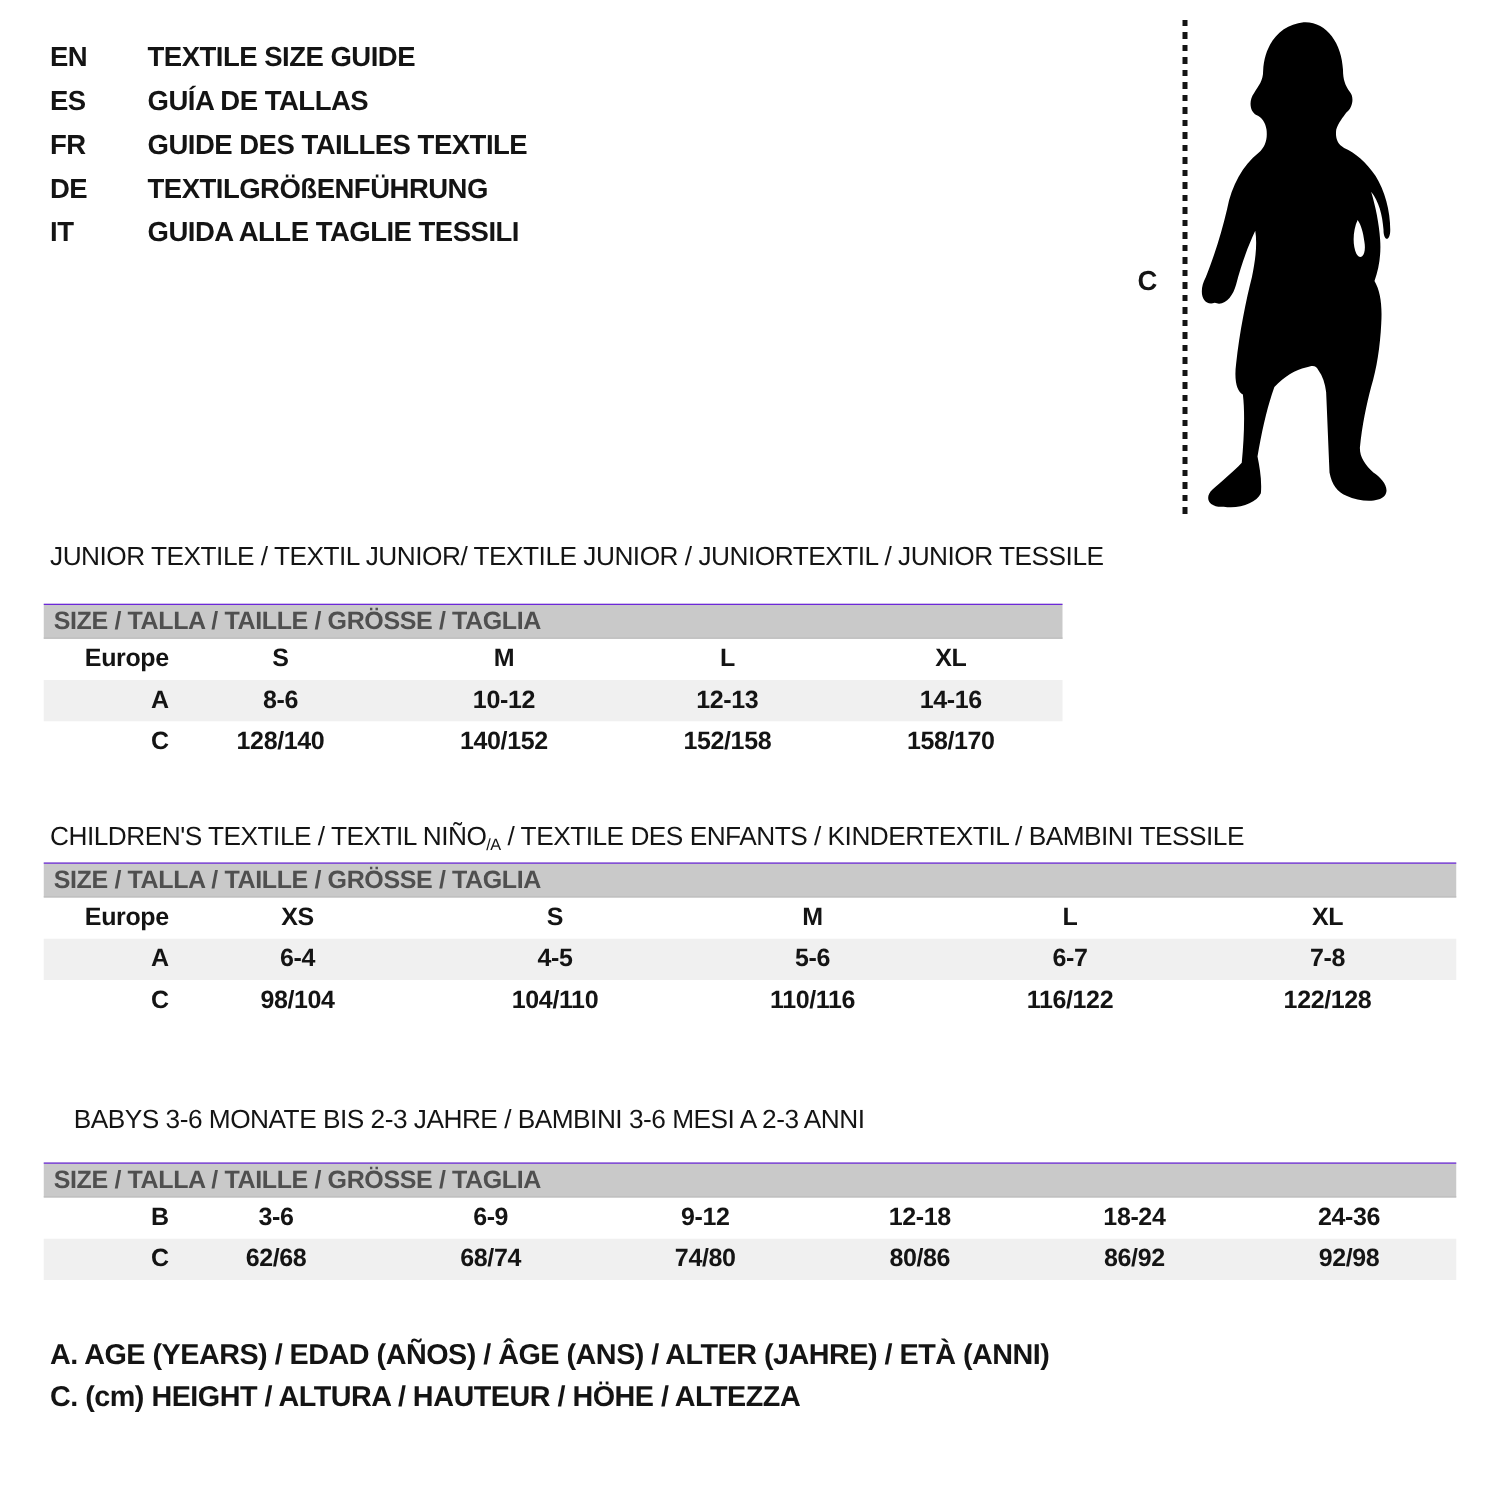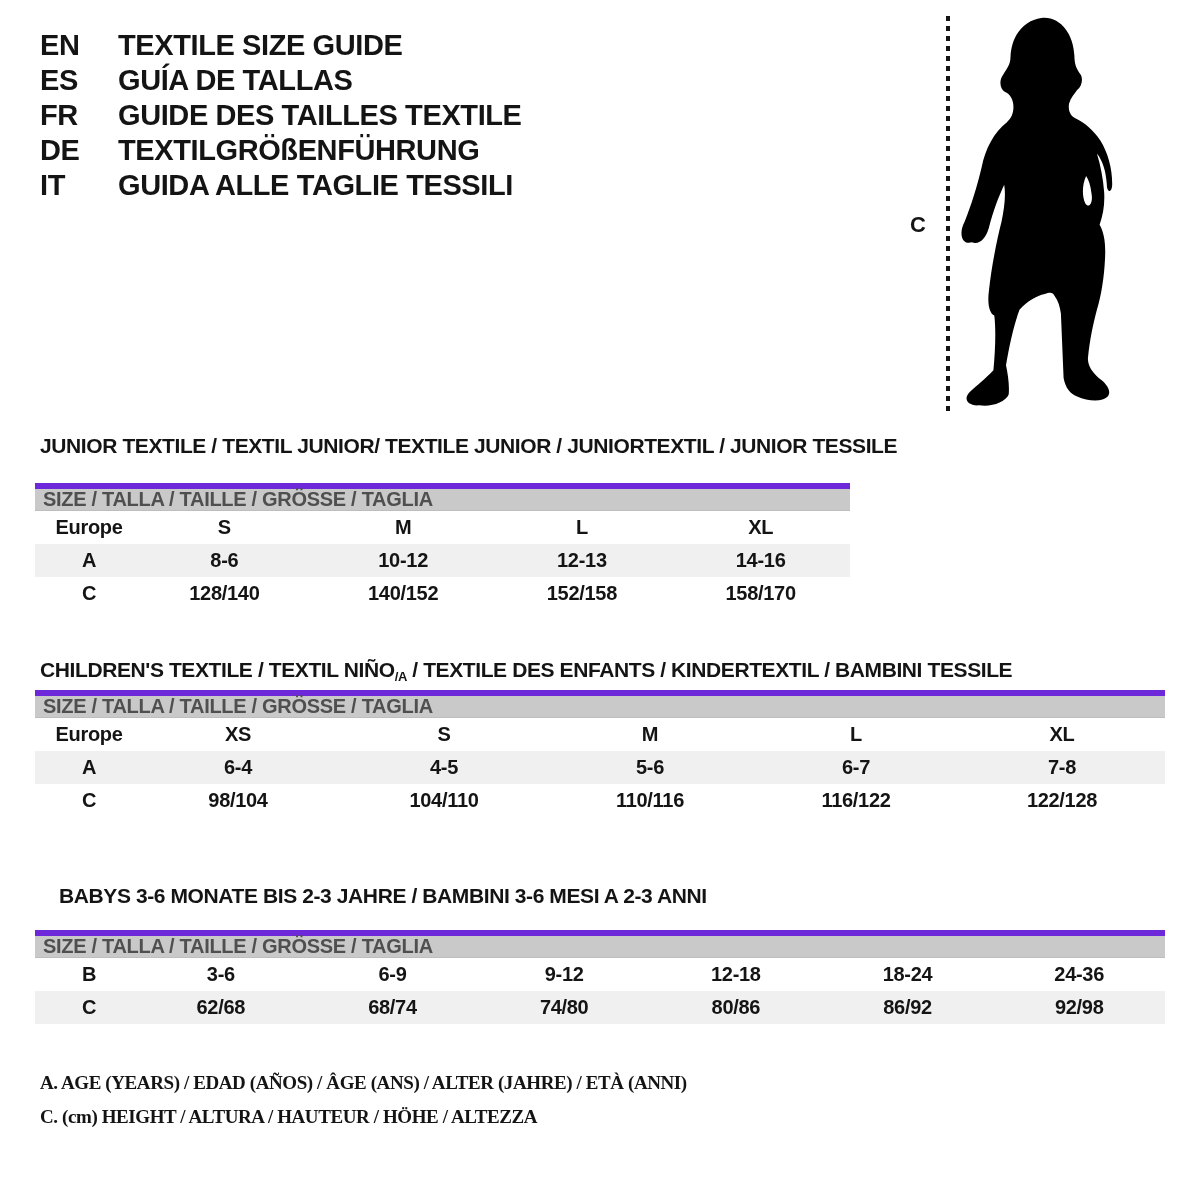--- a/index.html
+++ b/index.html
@@ -7,50 +7,50 @@
     width:1200px;height:1200px;background:var(--background,#fff);
     font-family:"Liberation Sans", sans-serif;
     color:var(--text,#141414);
     -webkit-font-smoothing:antialiased;
     overflow:hidden;
   }
   .canvas{position:relative;width:1200px;height:1200px;background:var(--background,#fff);}
 
   
   .lang-list{position:absolute;left:40px;top:28px;}
-  .lang-row{display:flex;height:35px;align-items:center;font-size:29px;font-weight:700;letter-spacing:-0.4px;}
+  .lang-row{display:flex;height:35px;align-items:center;font-size:22px;font-weight:700;letter-spacing:-0.4px;}
   .lang-code{width:78px;}
 
   
   .measure-line{position:absolute;left:946px;top:16px;width:4px;height:400px;
     background:repeating-linear-gradient(to bottom, var(--text,#141414) 0 5px, transparent 5px 10px);}
   .measure-label{position:absolute;left:910px;top:212px;font-size:22px;font-weight:700;}
   .toddler-svg{position:absolute;left:952px;top:8px;width:198px;height:410px;}
 
   
-  .sec-heading{position:absolute;left:40px;font-size:21px;font-weight:700;letter-spacing:-0.4px;white-space:nowrap;}
+  .sec-heading{position:absolute;left:40px;font-size:21px;font-weight:400;letter-spacing:-0.4px;white-space:nowrap;}
   .sub{font-size:13px;vertical-align:-4px;}
 
   
   .sg-table{position:absolute;left:35px;}
   .t-junior{top:483px;width:815px;}
   .t-children{top:690px;width:1130px;}
   .t-babies{top:930px;width:1130px;}
   .size-bar{height:28px;background:var(--table-header-bg,#c9c9c9);
-    border-top:6px solid #6d28d9;border-bottom:1px solid #bdbdbd;
+    border-top:1px solid #6d28d9;border-bottom:1px solid #bdbdbd;
     color:var(--table-header-text,#4f4f4f);
     display:flex;align-items:center;padding-left:8px;box-sizing:border-box;
     font-size:20px;font-weight:700;letter-spacing:-0.3px;}
   .trow{display:flex;height:33px;align-items:center;font-size:20px;font-weight:700;letter-spacing:-0.3px;}
-  .trow .lab{width:100px;padding-left:8px;box-sizing:border-box;text-align:center;}
+  .trow .lab{width:100px;padding-left:8px;box-sizing:border-box;text-align:right;}
   .trow .cell{flex:1;text-align:center;}
   .trow.alt{background:var(--row-alt-bg,#f0f0f0);}
 
   
-  .footnotes{position:absolute;left:40px;top:1066px;font-size:19px;font-weight:700;letter-spacing:-0.4px;line-height:34px;font-family:Liberation Serif, serif;}
+  .footnotes{position:absolute;left:40px;top:1066px;font-size:23px;font-weight:700;letter-spacing:-0.4px;line-height:34px;}
 </style>
 </head>
 <body>
 
 <div class="canvas">
 
   <div class="lang-list">
     <div class="lang-row">
       <span class="lang-code">EN</span>
       <span class="lang-title">TEXTILE SIZE GUIDE</span>

